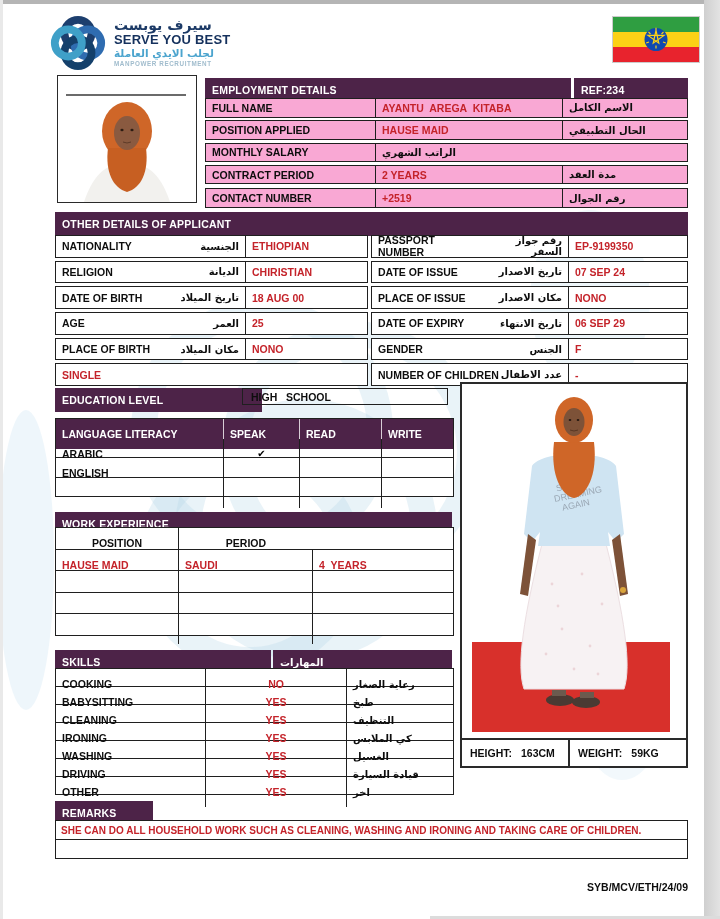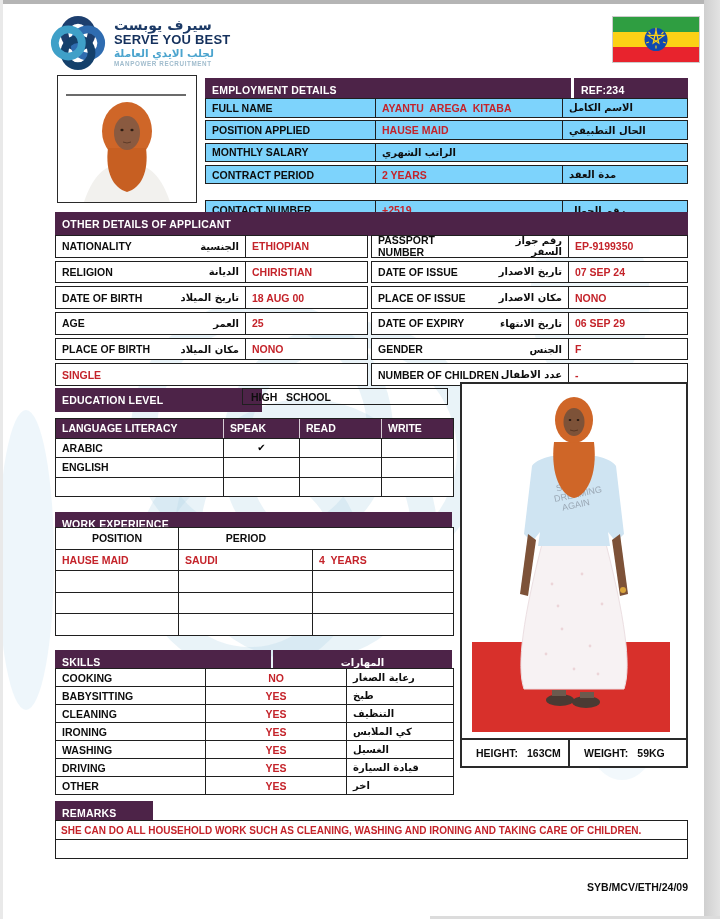--- a/index.html
+++ b/index.html
@@ -12,46 +12,46 @@
   .edge-left{left:0;top:0;width:3px;height:919px;background:#e9e9e9}
   .edge-bottom{left:430px;top:916px;width:290px;height:3px;background:#dcdcdc}
   
   .bar{background:#4d2348;color:#fff;font-weight:700;font-size:10.5px;
        display:flex;align-items:center;padding:12px 7px;letter-spacing:.2px;box-sizing:border-box}
   .lbl{font-weight:700;font-size:10.5px;color:#0d0d0d}
   .red{color:#c4232a;font-weight:700;font-size:10.5px;white-space:pre}
   .ar{font-family:"DejaVu Sans",sans-serif;font-weight:700;font-size:10px;direction:rtl;color:#0d0d0d}
   
   .erow{display:grid;grid-template-columns:170px 187px 1fr;border:1.6px solid #1f1f1f;
-        height:17.5px;margin-bottom:2.8px;background:#7dd3fc;box-sizing:content-box}
+        height:17.5px;margin-bottom:2.8px;background:#f9a8d4;box-sizing:content-box}
   .erow>div{display:flex;align-items:center;padding:0 6px;border-right:1.6px solid #1f1f1f;overflow:hidden}
   .erow>div:last-child{border-right:none;justify-content:flex-end}
   
   .orow{display:grid;border:1.6px solid #1f1f1f;height:20.5px;margin-bottom:3.2px;background:#fff}
   .orow>.c1{display:flex;align-items:center;justify-content:space-between;padding:0 6px;border-right:1.6px solid #1f1f1f;overflow:hidden}
   .orow>.c2{display:flex;align-items:center;padding:0 6px;overflow:hidden}
   .ol{grid-template-columns:1fr 121px}
   .or{grid-template-columns:1fr 118px}
   
   .tbl{border:1.6px solid #1f1f1f;background:#fff}
   .trow{display:grid}
   .trow+.trow{border-top:1.6px solid #1f1f1f}
-  .trow>div{display:flex;align-items:center;padding:3px 6px;border-right:1.6px solid #1f1f1f;overflow:hidden}
+  .trow>div{display:flex;align-items:center;padding:15px 6px;border-right:1.6px solid #1f1f1f;overflow:hidden}
   .trow>div:last-child{border-right:none}
   .phead>div{background:#4d2348;color:#fff;font-weight:700;font-size:10.5px;border-right:1.4px solid #d8cdd6}
   .center{justify-content:center}
   .rtl{justify-content:flex-end}
   
   .srow{grid-template-columns:150px 141px 1fr;height:17px}
   .lrow{grid-template-columns:168px 76px 82px 1fr;height:18.5px}
   .wrow{grid-template-columns:123px 134px 1fr;height:20.5px}
   
   .photo-box{border:2px solid #2a2a2a;box-sizing:border-box;background:#fff}
   .hw-row{position:absolute;left:0;right:0;bottom:0;height:26px;border-top:2px solid #2a2a2a;display:grid;grid-template-columns:106px 1fr}
-  .hw-cell{display:flex;align-items:center;gap:9px;padding:0 14px;font-weight:700;font-size:10.5px;color:#0d0d0d}
+  .hw-cell{display:flex;align-items:center;gap:9px;padding:0 8px;font-weight:700;font-size:10.5px;color:#0d0d0d}
   .hw-cell+.hw-cell{border-left:2px solid #2a2a2a}
   
   .remarks-box{border:1.6px solid #1f1f1f;background:#fff}
   .remarks-line{height:18px;border-bottom:1.6px solid #1f1f1f;display:flex;align-items:center;padding:0 5px}
   .remarks-empty{height:18px}
   .footer-code{font-weight:700;font-size:10.5px;color:#0d0d0d;text-align:right}
   
   .logo-wrap{display:flex;align-items:center;gap:6px}
   .logo-t1{font-family:"DejaVu Sans",sans-serif;font-weight:700;font-size:14px;color:#1c3a66;line-height:15px}
   .logo-t2{font-weight:700;font-size:13px;color:#15315d;letter-spacing:.2px;line-height:14px}
@@ -139,21 +139,21 @@
   </div>
   <div class="erow">
     <div class="lbl">MONTHLY SALARY</div>
     <div class="ar">الراتب الشهري</div>
   </div>
   <div class="erow">
     <div class="lbl">CONTRACT PERIOD</div>
     <div class="red">2 YEARS</div>
     <div class="ar">مدة العقد</div>
   </div>
-  <div class="erow" style="margin-top:16px">
+  <div class="erow" style="margin-top:4px">
     <div class="lbl">CONTACT NUMBER</div>
     <div class="red">+2519</div>
     <div class="ar">رقم الجوال</div>
   </div>
 </div>
 
 <div class="abs bar" style="left:55px;top:212px;width:318px;height:18px">
   <span>OTHER DETAILS OF APPLICANT</span>
 </div>
 <div class="abs bar" style="left:371px;top:212px;width:317px;height:18px"></div>
@@ -304,21 +304,21 @@
   <div class="trow wrow">
     <div></div>
     <div></div>
     <div></div>
   </div>
 </div>
 
 <div class="abs bar" style="left:55px;top:650px;width:216px;height:16px">
   <span>SKILLS</span>
 </div>
-<div class="abs bar" style="left:273px;top:650px;width:179px;height:16px;justify-content:center">
+<div class="abs bar" style="left:273px;top:650px;width:179px;height:16px;justify-content:flex-start">
   <span class="ar" style="color:#fff">المهارات</span>
 </div>
 <div class="abs tbl" style="left:55px;top:668px;width:397px">
   <div class="trow srow">
     <div class="lbl">COOKING</div>
     <div class="red center">NO</div>
     <div class="ar rtl">رعاية الصغار</div>
   </div>
   <div class="trow srow">
     <div class="lbl">BABYSITTING</div>

